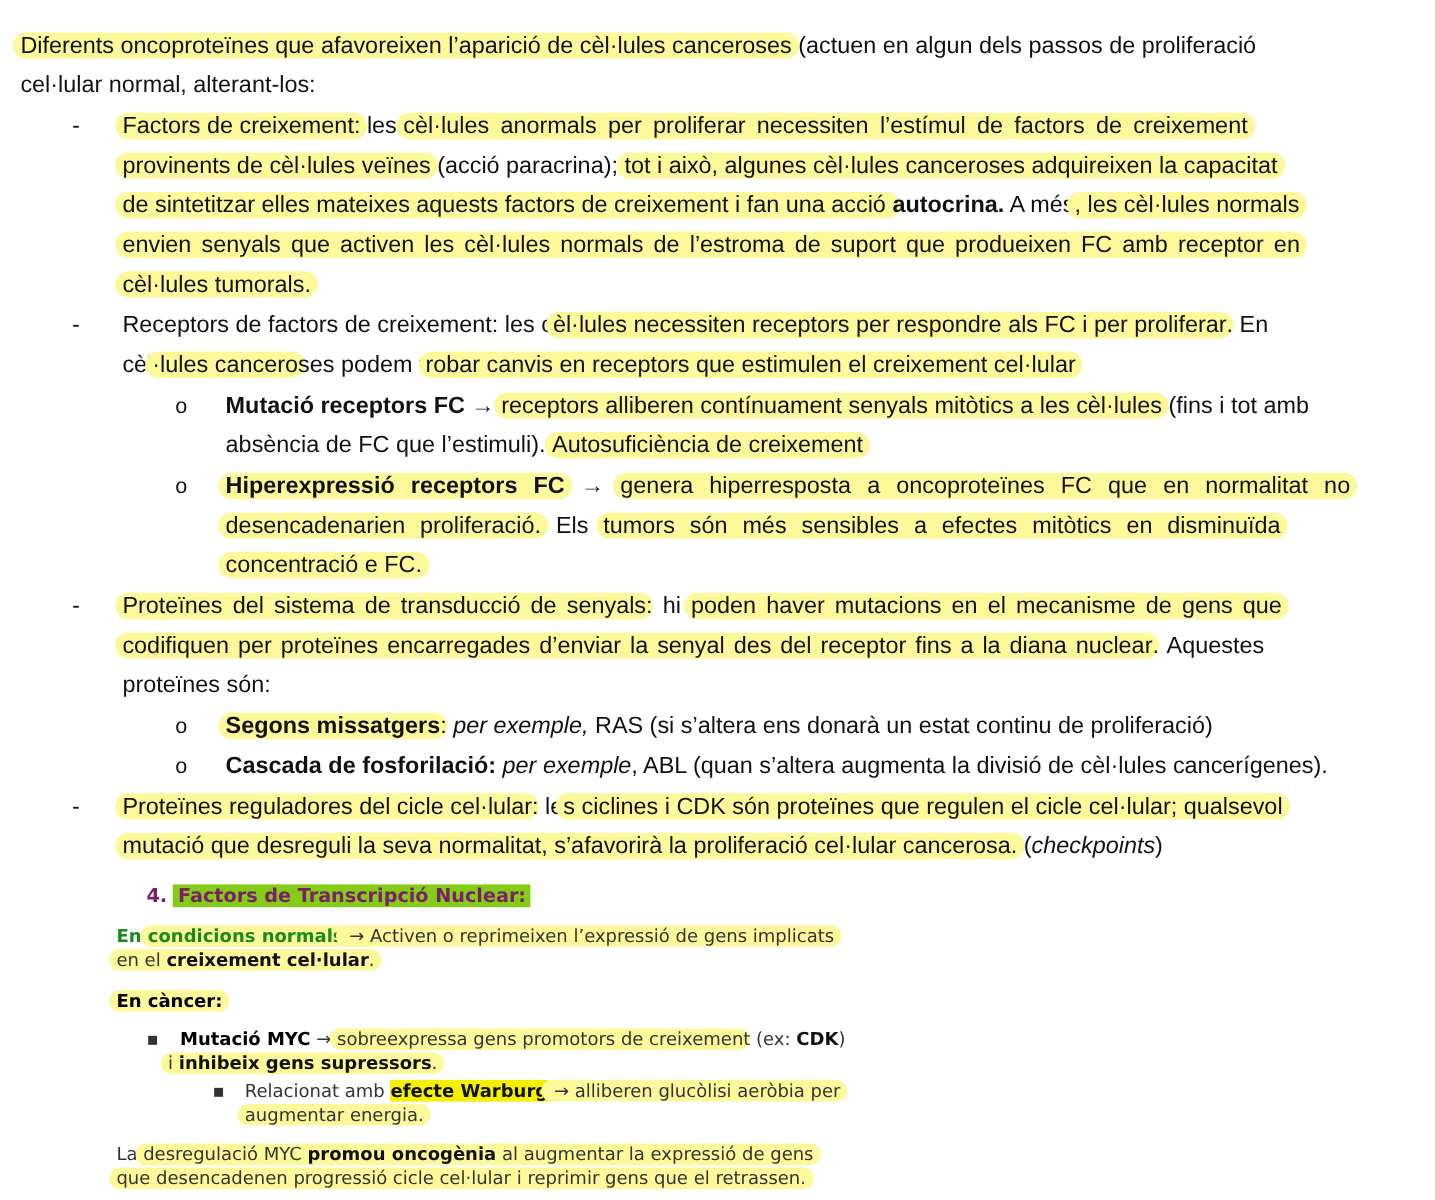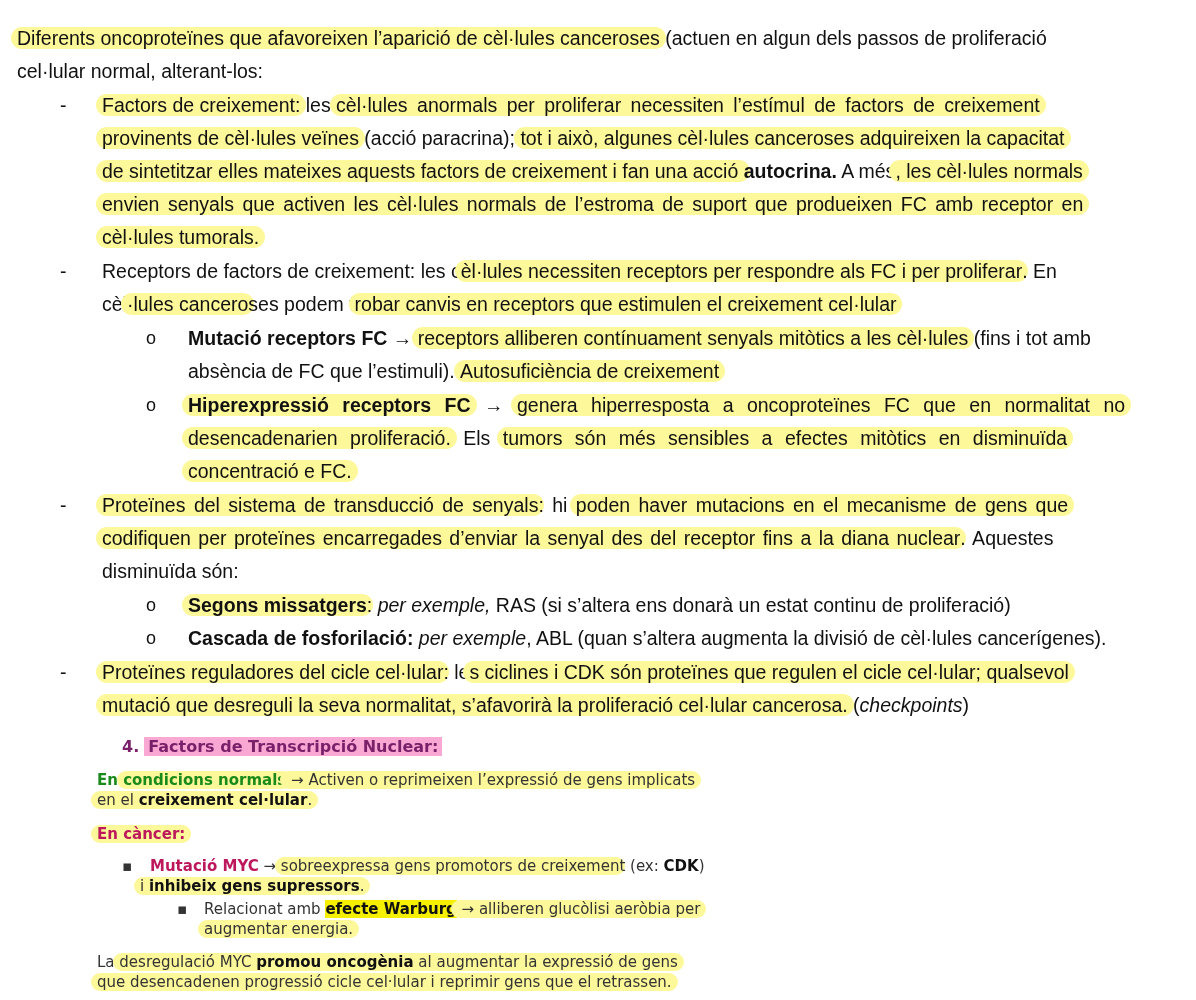--- a/index.html
+++ b/index.html
@@ -10,23 +10,23 @@
     .u{}
     .b{font-weight:bold;}
     .i{font-style:italic;}
     .just{display:flex;justify-content:space-between;}
     .dash{position:absolute;left:60px;}
     .circ{position:absolute;left:146px;font-size:18px;}
     .box{position:absolute;left:92px;top:732px;width:660px;font-size:15px;font-family:"DejaVu Sans",sans-serif;color:#333;}
     .box .bl{position:absolute;white-space:nowrap;line-height:20px;}
     .purple{color:#7a1f6a;font-weight:bold;}
     .green{color:#1a8a1a;font-weight:bold;}
-    .red{color:#be185d;font-weight:bold;}
+    .red{color:#000000;font-weight:bold;}
     .dark{color:#111;font-weight:bold;}
-    .pink{background:#f9a8d4;}
+    .pink{background:#84cc16;}
     .bright{background:#f5f000;}
   </style>
 </head>
 <body>
 
 <div class="main">
 
   <div class="line just" style="left:17px;top:23px;width:1155px;">
     <span><span class="hl">Diferents oncoproteïnes que afavoreixen l’aparició de cèl·lules canceroses</span><span> (actuen en algun dels passos de proliferació</span></span>
   </div>
@@ -76,21 +76,21 @@
     <span class="hl">concentració e FC.</span>
   </div>
 
   <span class="line dash" style="top:490px;">-</span>
   <div class="line" style="left:102px;top:490px;word-spacing:3px;">
     <span class="u hl">Proteïnes del sistema de transducció de senyals</span><span>: hi </span><span class="hl">poden haver mutacions en el mecanisme de gens que</span>
   </div>
   <div class="line" style="left:102px;top:523px;word-spacing:2px;">
     <span class="hl">codifiquen per proteïnes encarregades d’enviar la senyal des del receptor fins a la diana nuclear</span><span>. Aquestes</span>
   </div>
-  <div class="line" style="left:102px;top:556px;">disminuïda són:</div>
+  <div class="line" style="left:102px;top:556px;">proteïnes són:</div>
 
   <span class="line circ" style="top:590px;">o</span>
   <div class="line" style="left:188px;top:590px;">
     <span class="b hl">Segons missatgers</span><span>: </span><span class="i">per exemple,</span><span> RAS (si s’altera ens donarà un estat continu de proliferació)</span>
   </div>
   <span class="line circ" style="top:623px;">o</span>
   <div class="line" style="left:188px;top:623px;">
     <span class="b">Cascada de fosforilació:</span><span class="i"> per exemple</span><span>,  ABL (quan s’altera augmenta la divisió de cèl·lules cancerígenes).</span>
   </div>
 

